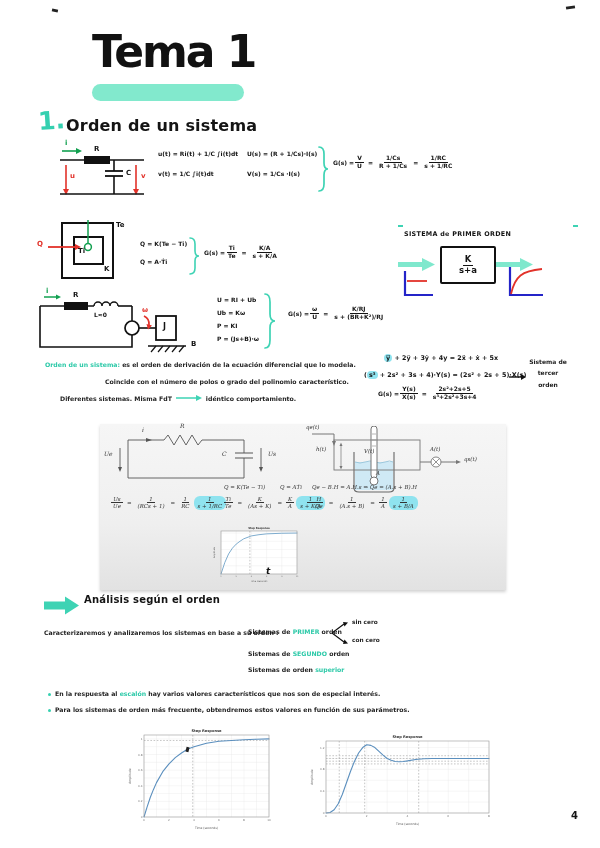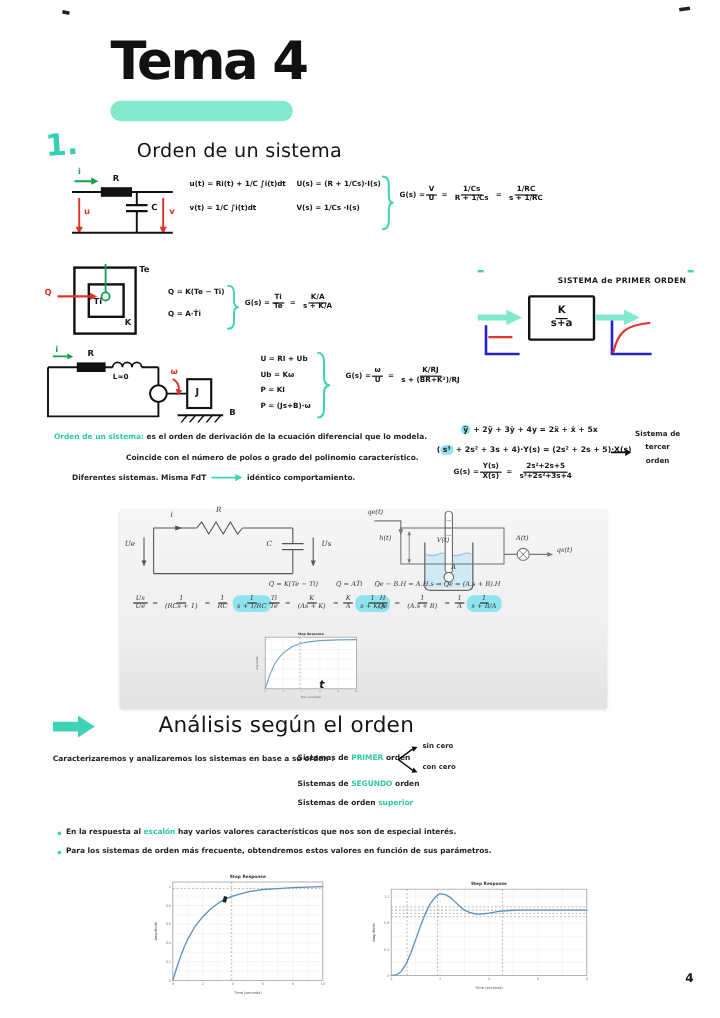--- a/index.html
+++ b/index.html
@@ -15,37 +15,37 @@
   .eqrow{display:inline-flex;align-items:center;white-space:nowrap;}
   .eqrow .op{margin:0 3px;}
   .frac{display:inline-flex;flex-direction:column;align-items:center;line-height:1.15;margin:0 1px;vertical-align:middle;}
   .frac .fn{border-bottom:1px solid currentColor;padding:0 2px;text-align:center;}
   .frac .fd{padding:0 2px;text-align:center;}
   .title{font-weight:800;font-size:44px;letter-spacing:-2px;color:#111;}
   .pill{background:#82e9cd;border-radius:10px;}
   .topicbox{border:2px solid #3fcdb2;background:#ecfbf6;display:flex;align-items:center;justify-content:center;
             font-size:15px;font-weight:600;letter-spacing:.4px;color:#151515;}
   .secnum{color:#35d0b0;font-weight:800;font-size:25px;transform:rotate(-4deg);}
-  .sechead{font-weight:400;font-size:16px;color:#141414;letter-spacing:.2px;margin-left:48px;}
+  .sechead{font-weight:700;font-size:16px;color:#141414;letter-spacing:.2px;}
   .printed{font-family:"DejaVu Serif",serif;font-style:italic;font-weight:500;color:#333;}
   .pastedimg{background:linear-gradient(180deg,#f6f6f6 0%,#efefef 60%,#e2e2e2 100%);
              box-shadow:0 2px 3px rgba(0,0,0,.18);}
   .note-c{text-align:center;line-height:1.8;}
   .chart{background:transparent;}
   svg{display:block;}
 </style>
 </head>
 <body>
 
 <div class="canvas">
 
   <div class="abs" style="left:52px;top:9px;width:6px;height:2.5px;background:#222;transform:rotate(12deg);"></div>
   <div class="abs" style="left:566px;top:6px;width:9px;height:3px;background:#222;transform:rotate(-8deg);"></div>
 
-  <div class="abs title" style="left:92px;top:26px;">Tema 4</div>
+  <div class="abs title" style="left:92px;top:26px;">Tema 1</div>
   <div class="abs pill" style="left:92px;top:84px;width:152px;height:17px;"></div>
 
   <span class="abs secnum" style="left:38px;top:106px;">1.</span>
   <span class="abs sechead" style="left:66px;top:116px;">Orden de un sistema</span>
 
   <div class="abs" style="left:52px;top:142px;width:100px;height:62px;">
     <svg width="100" height="62" viewBox="0 0 100 62">
       <line x1="10" y1="9" x2="24" y2="9" stroke="#12a050" stroke-width="1.6"></line>
       <polygon points="24,6 30,9 24,12" fill="#12a050"></polygon>
       <line x1="8" y1="18" x2="92" y2="18" stroke="#111" stroke-width="1.6"></line>
@@ -116,21 +116,21 @@
         <span class="fn">Ti</span>
         <span class="fd">Te</span>
       </span>
     <span class="op">=</span>
     <span class="frac">
         <span class="fn">K/A</span>
         <span class="fd">s + K/A</span>
       </span>
   </span>
 
-  <div class="abs" style="left:404px;top:221px;width:168px;text-align:right;">
+  <div class="abs" style="left:404px;top:221px;width:168px;text-align:left;">
     <span class="eq" style="font-size:6.4px;letter-spacing:.3px;">SISTEMA de PRIMER ORDEN</span>
   </div>
   <div class="abs" style="left:398px;top:225px;width:5px;height:2px;background:#3ed3b4;"></div>
   <div class="abs" style="left:573px;top:225px;width:5px;height:2px;background:#3ed3b4;"></div>
   <svg class="abs" style="left:398px;top:257px;" width="38" height="15" viewBox="0 0 38 15">
     <polygon points="0,5 24,5 24,1 37,7.5 24,14 24,10 0,10" fill="#7fe8cd"></polygon>
   </svg>
   <div class="abs" style="left:440px;top:246px;width:52px;height:34px;border:2.5px solid #111;border-radius:2px;display:flex;align-items:center;justify-content:center;">
     <span class="frac eq" style="font-size:8.5px;">
       <span class="fn">K</span>
@@ -387,21 +387,21 @@
           <text x="47" y="57.5" text-anchor="middle" font-size="2.2" fill="#555" font-family="DejaVu Sans">Time (seconds)</text>
           <text x="0" y="0" text-anchor="middle" font-size="2.2" fill="#555" font-family="DejaVu Sans" transform="translate(3,28.5) rotate(-90)">Amplitude</text>
         </svg>
       </div>
     <span class="abs eq" style="left:166px;top:142px;font-size:9px;font-style:italic;">t</span>
   </div>
 
   <svg class="abs" style="left:44px;top:596px;" width="36" height="19" viewBox="0 0 36 19">
     <polygon points="0,5.5 21,5.5 21,0.5 35,9.5 21,18.5 21,13.5 0,13.5" fill="#3ed3b4"></polygon>
   </svg>
-  <span class="abs sechead" style="left:84px;top:594px;font-size:18px;">Análisis según el orden</span>
+  <span class="abs sechead" style="left:84px;top:594px;font-size:10px;">Análisis según el orden</span>
 
   <span class="abs hw" style="left:44px;top:629px;font-size:6.2px;">Caracterizaremos y analizaremos los sistemas en base a su orden :</span>
   <div class="abs hw" style="left:248px;top:628px;font-size:6.2px;">
     <span>Sistemas de</span>
     <span class="teal" style="font-weight:700;">PRIMER</span>
     <span>orden</span>
   </div>
   <div class="abs hw" style="left:248px;top:650px;font-size:6.2px;">
     <span>Sistemas de</span>
     <span class="teal" style="font-weight:700;">SEGUNDO</span>

